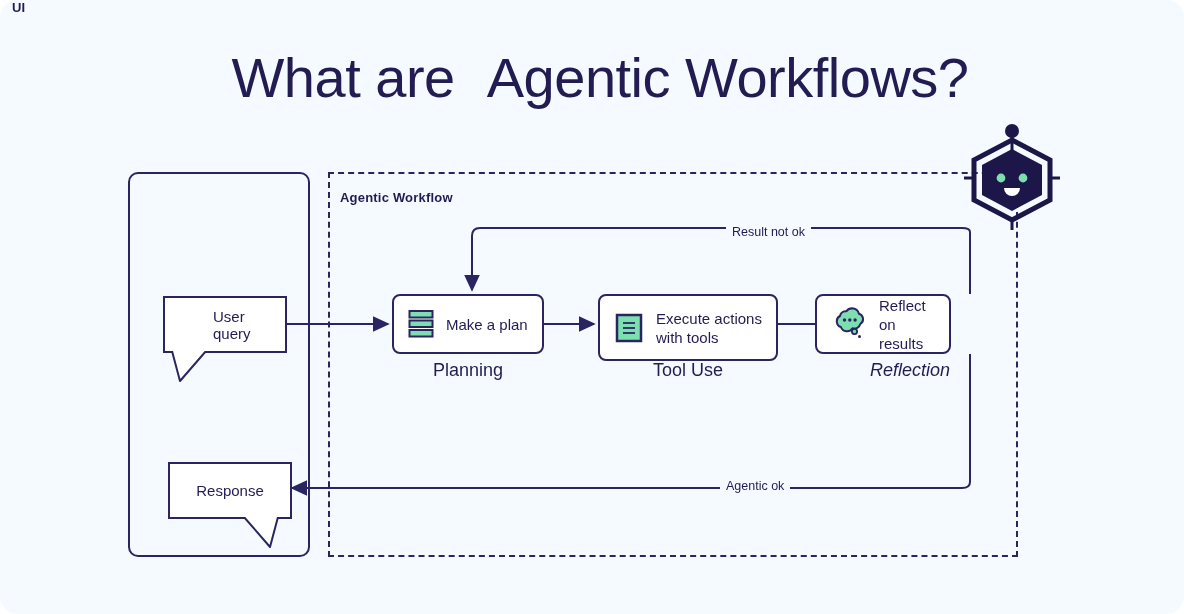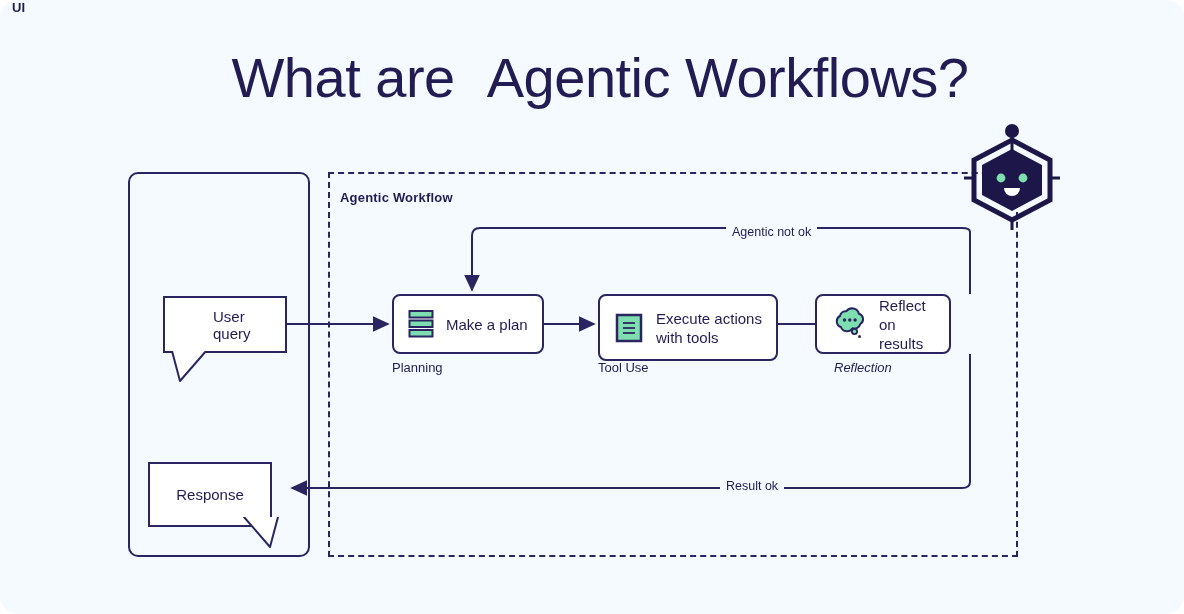--- a/index.html
+++ b/index.html
@@ -64,22 +64,22 @@
     width: 124px; height: 57px; padding-left: 48px;
   }
   
   #tail-user {
     position: absolute;
     left: 170px; top: 351px;
     width: 40px; height: 32px;
   }
 
   #bubble-response {
-    left: 148px; top: 462px;
-    width: 124px; height: 65px;
+    left: 168px; top: 462px;
+    width: 124px; height: 57px;
   }
   #tail-response {
     position: absolute;
     left: 240px; top: 517px;
     width: 40px; height: 32px;
   }
 
   
   #workflow-box {
     position: absolute;
@@ -109,22 +109,22 @@
   }
   .step-text {
     color: #221c52;
     font-size: 15px;
     line-height: 19px;
     white-space: pre-line;
   }
   .step-caption {
     position: absolute;
     color: #221c52;
-    font-size: 13px;
-    text-align: left;
+    font-size: 18px;
+    text-align: center;
   }
 
   #step-plan    { left: 392px; top: 294px; width: 152px; height: 60px; text-align: right; }
   #cap-plan     { left: 392px; top: 360px; width: 152px; }
   #step-tools   { left: 598px; top: 294px; width: 180px; height: 67px; }
   #cap-tools    { left: 598px; top: 360px; width: 180px; }
   #step-reflect { left: 815px; top: 294px; width: 136px; height: 60px; }
   #cap-reflect  { left: 834px; top: 360px; width: 152px; font-style: italic; }
 
   
@@ -200,22 +200,22 @@
     <line x1="778" y1="324" x2="830" y2="324" stroke="#2a2560" stroke-width="2" marker-end="url(#arrow)"></line>
 
     <line x1="970" y1="294" x2="970" y2="235" stroke="#2a2560" stroke-width="2"></line>
     <line x1="970" y1="354" x2="970" y2="477" stroke="#2a2560" stroke-width="2"></line>
 
     <path d="M970,235 L970,232 Q970,228 962,228 L480,228 Q472,228 472,236 L472,290" fill="none" stroke="#2a2560" stroke-width="2" marker-end="url(#arrow)"></path>
 
     <path d="M970,477 L970,482 Q970,488 962,488 L292,488" fill="none" stroke="#2a2560" stroke-width="2" marker-end="url(#arrow)"></path>
   </svg>
 
-  <div class="edge-label" id="label-not-ok">Agentic not ok</div>
-  <div class="edge-label" id="label-ok">Result ok</div>
+  <div class="edge-label" id="label-not-ok">Result not ok</div>
+  <div class="edge-label" id="label-ok">Agentic ok</div>
 
   <div class="step" id="step-plan">
     <svg class="icon" width="26" height="30" viewBox="0 0 26 30">
       <rect x="1.5" y="2" width="23" height="6.5" fill="#7ddfb0" stroke="#2a2560" stroke-width="2"></rect>
       <rect x="1.5" y="11.5" width="23" height="6.5" fill="#7ddfb0" stroke="#2a2560" stroke-width="2"></rect>
       <rect x="1.5" y="21" width="23" height="6.5" fill="#7ddfb0" stroke="#2a2560" stroke-width="2"></rect>
     </svg>
     <span class="step-text">Make a plan</span>
   </div>
   <div class="step-caption" id="cap-plan">Planning</div>

